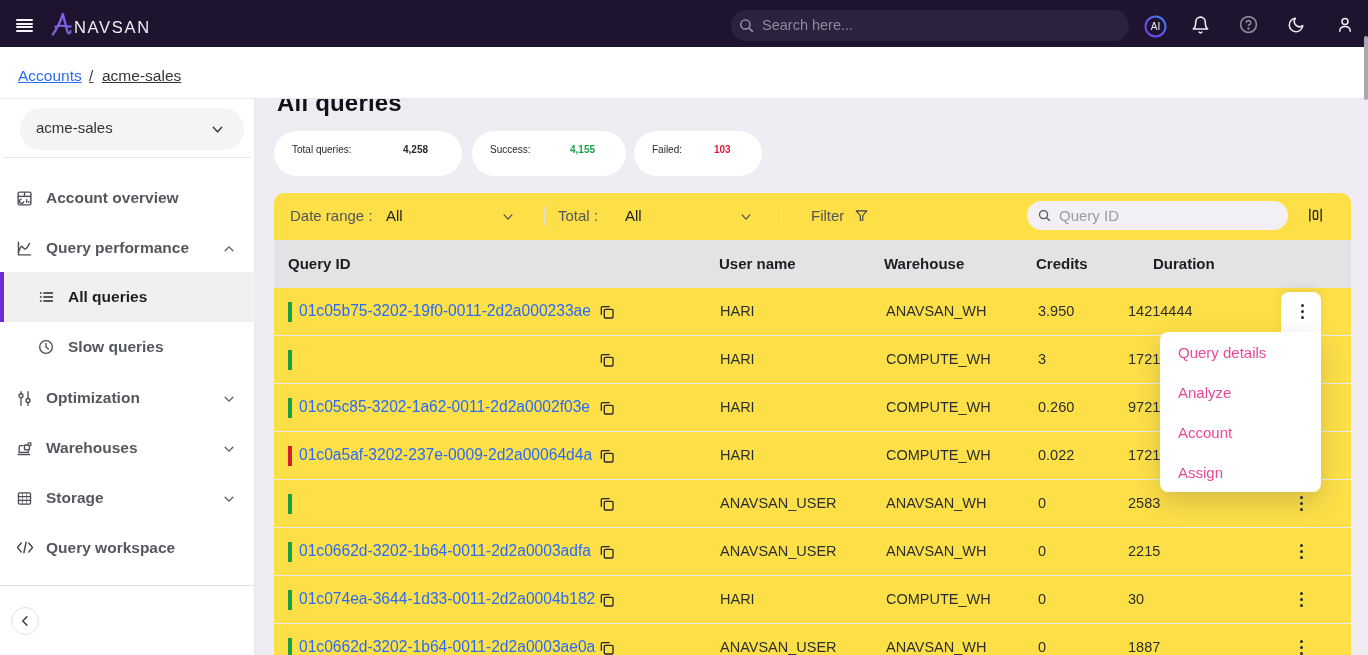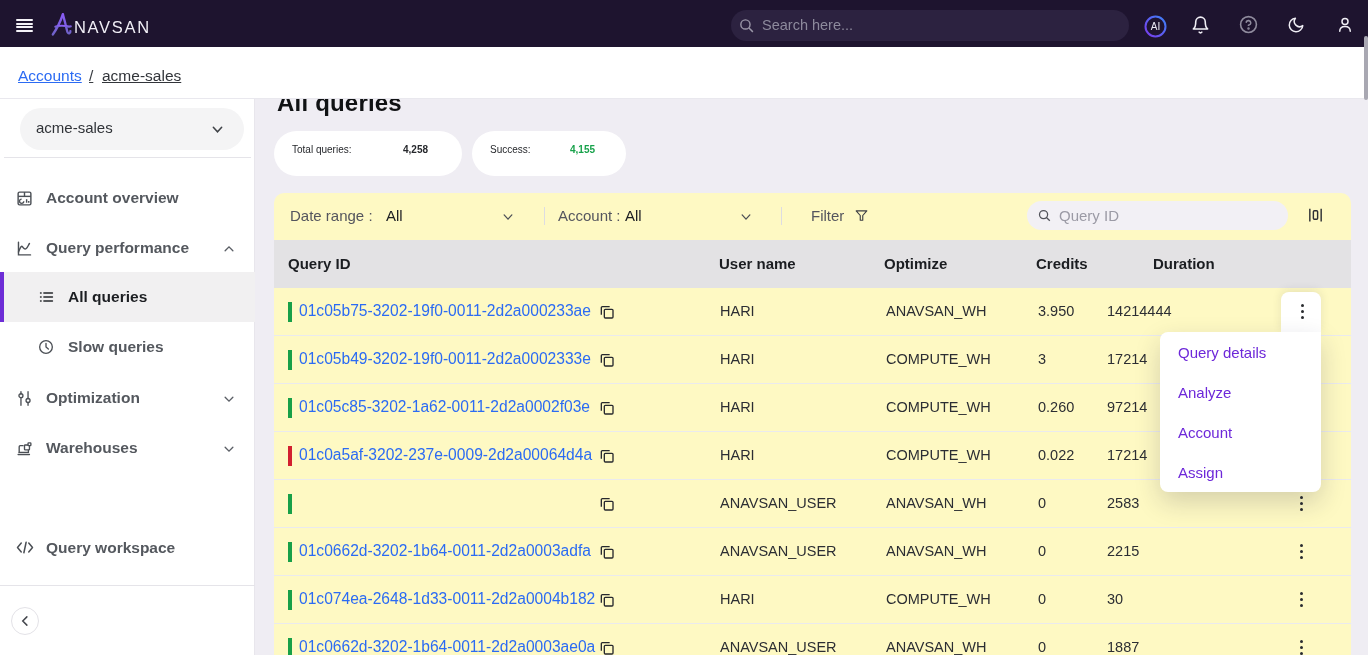--- a/index.html
+++ b/index.html
@@ -43,50 +43,50 @@
 
 
 #main { left:256px; top:47px; width:1108px; height:608px; z-index:1; }
 #h1 { position:absolute; left:21px; top:42px; font-size:24px; font-weight:700; color:#101214; letter-spacing:0.2px; }
 .chip { position:absolute; top:84px; height:45px; background:#fff; border-radius:23px; font-size:10px; color:#26282c; }
 #chip1 { left:18px; width:188px; }
 #chip2 { left:216px; width:154px; }
 #chip3 { left:378px; width:128px; }
 .chip .lab { position:absolute; left:18px; top:13px; }
 .chip .val { position:absolute; top:13px; font-weight:700; }
-#card { position:absolute; left:18px; top:146px; width:1077px; height:462px; background:#fef9c3; border-radius:10px 10px 0 0; }
+#card { position:absolute; left:18px; top:146px; width:1077px; height:462px; background:#fde047; border-radius:10px 10px 0 0; }
 
 
 #frow { position:absolute; left:0; top:0; width:1077px; height:47px; font-size:15px; color:#54555e; }
 #frow .sep { position:absolute; top:14px; width:1px; height:18px; background:#dddce2; }
 #qsearch { position:absolute; left:753px; top:8px; width:261px; height:29px; background:#f2f0f5; border-radius:15px; }
 #qsearch span { position:absolute; left:32px; top:6px; font-size:15px; color:#9b9aa5; }
 
 
 #thead { position:absolute; left:0; top:47px; width:1077px; height:48px; background:#e3e2e4; }
 #thead div { position:absolute; top:15px; font-size:15px; font-weight:700; color:#1b1d21; }
 .trow { position:absolute; left:0; width:1077px; height:48px; border-bottom:1px solid #eaeaee; font-size:14.5px; color:#2c2e33; }
 .trow .ind { position:absolute; left:14px; top:14px; width:4px; height:20px; background:#18a048; }
 .trow .ind.red { background:#d2202f; }
 .trow .qid { position:absolute; left:25px; top:14px; color:#2b6bf3; font-size:15.6px; }
 .trow .cp { position:absolute; top:16px; }
 .trow .c2 { position:absolute; left:446px; top:15px; }
 .trow .c3 { position:absolute; left:612px; top:15px; }
 .trow .c4 { position:absolute; left:764px; top:15px; }
-.trow .c5 { position:absolute; left:833px; top:15px; }
+.trow .c5 { position:absolute; left:854px; top:15px; }
 .trow .kb { position:absolute; left:1019px; top:12px; width:16px; height:24px; }
 
 
 .dots i { position:absolute; left:7px; width:3px; height:3px; border-radius:50%; background:#2a2c30; }
 .dots i:nth-child(1){ top:4px; } .dots i:nth-child(2){ top:10px; } .dots i:nth-child(3){ top:16px; }
 
 
 #menuanchor { position:absolute; left:1025px; top:245px; width:40px; height:40px; background:#fff; border-radius:8px 8px 0 0; box-shadow:0 -2px 10px rgba(30,30,60,0.10); z-index:6; }
 #menu { position:absolute; left:904px; top:285px; width:161px; height:160px; background:#fff; border-radius:8px 0 8px 8px; box-shadow:0 10px 26px rgba(30,30,60,0.18); z-index:6; }
-#menu div { position:absolute; left:18px; font-size:15px; color:#6d28d9; }
+#menu div { position:absolute; left:18px; font-size:15px; color:#ec4899; }
 
 
 #sbar { left:1364px; top:36px; width:4px; height:64px; background:#a9a8b2; z-index:40; border-radius:2px; }
 </style>
 </head>
 <body>
 
 <div id="topbar" class="abs">
   <div id="burger">
     <div style="top:19px"></div>
@@ -221,20 +221,31 @@
         <path d="M4.5 17.5h13v-3"></path>
         <rect x="12" y="7" width="7" height="7" rx="1"></rect>
         <rect x="17" y="4" width="4" height="4" rx="0.8" fill="#fff"></rect>
       </svg>
     <span class="t">Warehouses</span>
     <svg class="chev" width="12" height="12" viewBox="0 0 14 14" fill="none" stroke="#5b5f66" stroke-width="1.6" stroke-linecap="round">
         <path d="M2.5 5 L7 9.5 L11.5 5"></path>
       </svg>
   </div>
 
+  <div class="nav" style="top:374px">
+    <svg class="ic" width="17" height="17" viewBox="0 0 24 24" fill="none" stroke="#4b4f55" stroke-width="1.9" stroke-linecap="round">
+        <rect x="3.5" y="4" width="17" height="16" rx="1.5"></rect>
+        <path d="M3.5 9.3h17M3.5 14.6h17"></path>
+        <path d="M9 4v16M15 4v16" stroke-width="1.5" opacity="0.65"></path>
+      </svg>
+    <span class="t">Storage</span>
+    <svg class="chev" width="12" height="12" viewBox="0 0 14 14" fill="none" stroke="#5b5f66" stroke-width="1.6" stroke-linecap="round">
+        <path d="M2.5 5 L7 9.5 L11.5 5"></path>
+      </svg>
+  </div>
 
   <div class="nav" style="top:424px">
     <svg class="ic" width="18" height="15" viewBox="0 0 24 20" fill="none" stroke="#4b4f55" stroke-width="2" stroke-linecap="round" stroke-linejoin="round">
         <path d="M7 4 L2 10 L7 16"></path>
         <path d="M17 4 L22 10 L17 16"></path>
         <path d="M13.5 3 L10.5 17"></path>
       </svg>
     <span class="t">Query workspace</span>
   </div>
 
@@ -250,30 +261,34 @@
   <div id="h1">All queries</div>
 
   <div class="chip" id="chip1">
       <span class="lab">Total queries:</span>
       <span class="val" style="left:129px">4,258</span>
     </div>
   <div class="chip" id="chip2">
       <span class="lab">Success:</span>
       <span class="val" style="left:98px;color:#18a24b">4,155</span>
     </div>
+  <div class="chip" id="chip3">
+      <span class="lab">Failed:</span>
+      <span class="val" style="left:80px;color:#e01c3c">103</span>
+    </div>
 
   <div id="card">
     <div id="frow">
       <span style="position:absolute;left:16px;top:14px">Date range :</span>
       <span style="position:absolute;left:112px;top:14px;color:#1b1d21">All</span>
       <svg style="position:absolute;left:228px;top:18px" width="12" height="12" viewBox="0 0 14 14" fill="none" stroke="#4c4f55" stroke-width="1.5" stroke-linecap="round">
           <path d="M2.5 4.5 L7 9.5 L11.5 4.5"></path>
         </svg>
       <div class="sep" style="left:270px"></div>
-      <span style="position:absolute;left:284px;top:14px">Account :</span>
+      <span style="position:absolute;left:284px;top:14px">Total :</span>
       <span style="position:absolute;left:351px;top:14px;color:#1b1d21">All</span>
       <svg style="position:absolute;left:466px;top:18px" width="12" height="12" viewBox="0 0 14 14" fill="none" stroke="#4c4f55" stroke-width="1.5" stroke-linecap="round">
           <path d="M2.5 4.5 L7 9.5 L11.5 4.5"></path>
         </svg>
       <div class="sep" style="left:507px"></div>
       <span style="position:absolute;left:537px;top:14px">Filter</span>
       <svg style="position:absolute;left:580px;top:15px" width="15" height="15" viewBox="0 0 24 24" fill="none" stroke="#3c3e44" stroke-width="1.8" stroke-linejoin="round">
           <path d="M3.5 4.5 L20.5 4.5 L14 12 L14 19.5 L10 19.5 L10 12 Z"></path>
         </svg>
       <div id="qsearch">
@@ -285,21 +300,21 @@
       </div>
       <svg style="position:absolute;left:1033px;top:13px" width="17" height="18" viewBox="0 0 24 24" fill="none" stroke="#2c2e33" stroke-width="2">
           <path d="M4 3v18M20 3v18"></path>
           <rect x="9" y="6" width="6" height="12" rx="1.5"></rect>
         </svg>
     </div>
 
     <div id="thead">
       <div style="left:14px">Query ID</div>
       <div style="left:445px">User name</div>
-      <div style="left:610px">Optimize</div>
+      <div style="left:610px">Warehouse</div>
       <div style="left:762px">Credits</div>
       <div style="left:879px">Duration</div>
     </div>
     <div id="tbody">
         <div class="trow" style="top:95px">
     <div class="ind "></div>
     <span class="qid">01c05b75-3202-19f0-0011-2d2a000233ae</span>
     <svg class="cp" style="left:325px" width="16" height="16" viewBox="0 0 24 24" fill="none" stroke="#27292e" stroke-width="2" stroke-linejoin="round">
             <rect x="8" y="8" width="13" height="13" rx="1.5"></rect>
             <path d="M16 4 H5 a1.5 1.5 0 0 0-1.5 1.5 V16"></path>
@@ -309,21 +324,20 @@
     <span class="c4">3.950</span>
     <span class="c5">14214444</span>
     <div class="kb dots">
             <i></i>
             <i></i>
             <i></i>
           </div>
   </div>
         <div class="trow" style="top:143px">
     <div class="ind "></div>
-    <span class="qid">01c05b49-3202-19f0-0011-2d2a0002333e</span>
     <svg class="cp" style="left:325px" width="16" height="16" viewBox="0 0 24 24" fill="none" stroke="#27292e" stroke-width="2" stroke-linejoin="round">
             <rect x="8" y="8" width="13" height="13" rx="1.5"></rect>
             <path d="M16 4 H5 a1.5 1.5 0 0 0-1.5 1.5 V16"></path>
           </svg>
     <span class="c2">HARI</span>
     <span class="c3">COMPUTE_WH</span>
     <span class="c4">3</span>
     <span class="c5">17214</span>
 
   </div>
@@ -381,21 +395,21 @@
     <span class="c4">0</span>
     <span class="c5">2215</span>
     <div class="kb dots">
             <i></i>
             <i></i>
             <i></i>
           </div>
   </div>
         <div class="trow" style="top:383px">
     <div class="ind "></div>
-    <span class="qid">01c074ea-2648-1d33-0011-2d2a0004b182</span>
+    <span class="qid">01c074ea-3644-1d33-0011-2d2a0004b182</span>
     <svg class="cp" style="left:325px" width="16" height="16" viewBox="0 0 24 24" fill="none" stroke="#27292e" stroke-width="2" stroke-linejoin="round">
             <rect x="8" y="8" width="13" height="13" rx="1.5"></rect>
             <path d="M16 4 H5 a1.5 1.5 0 0 0-1.5 1.5 V16"></path>
           </svg>
     <span class="c2">HARI</span>
     <span class="c3">COMPUTE_WH</span>
     <span class="c4">0</span>
     <span class="c5">30</span>
     <div class="kb dots">
             <i></i>

